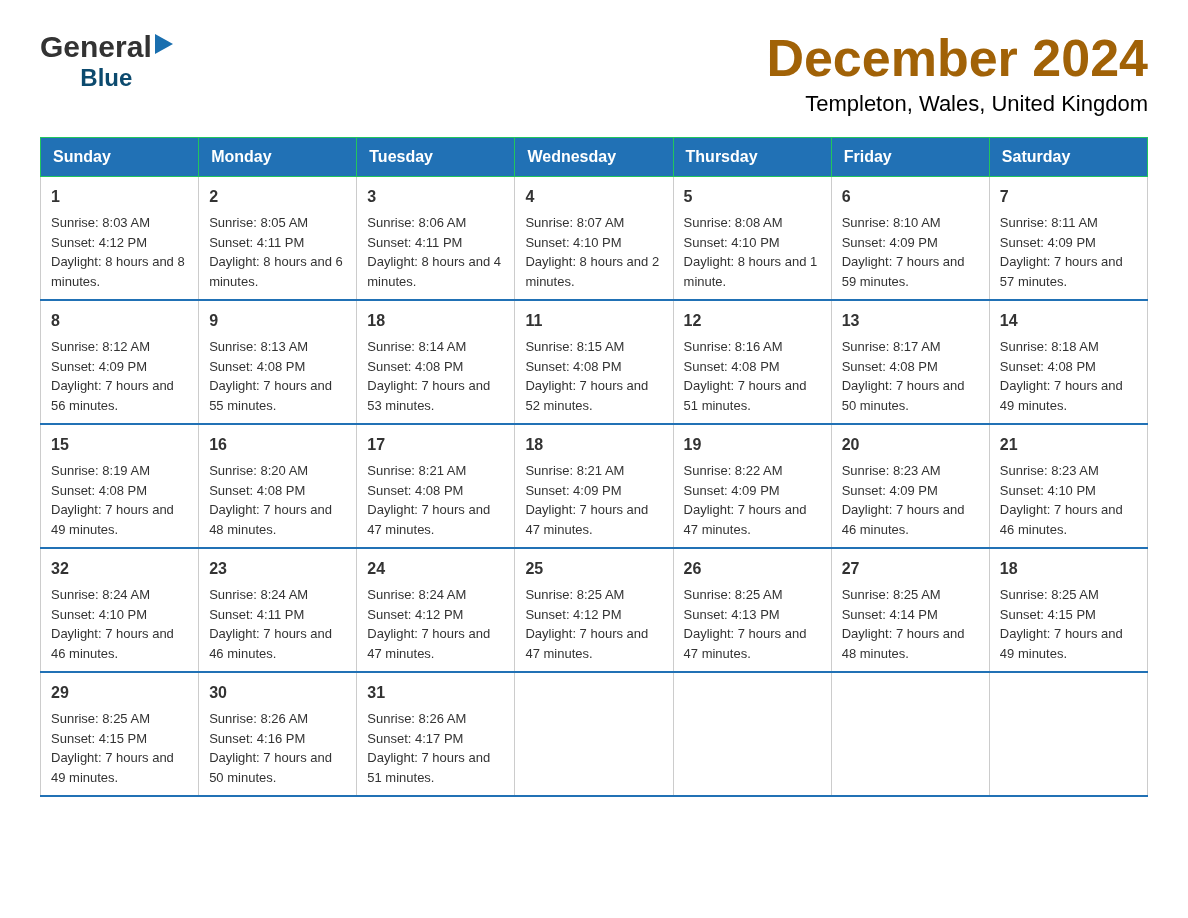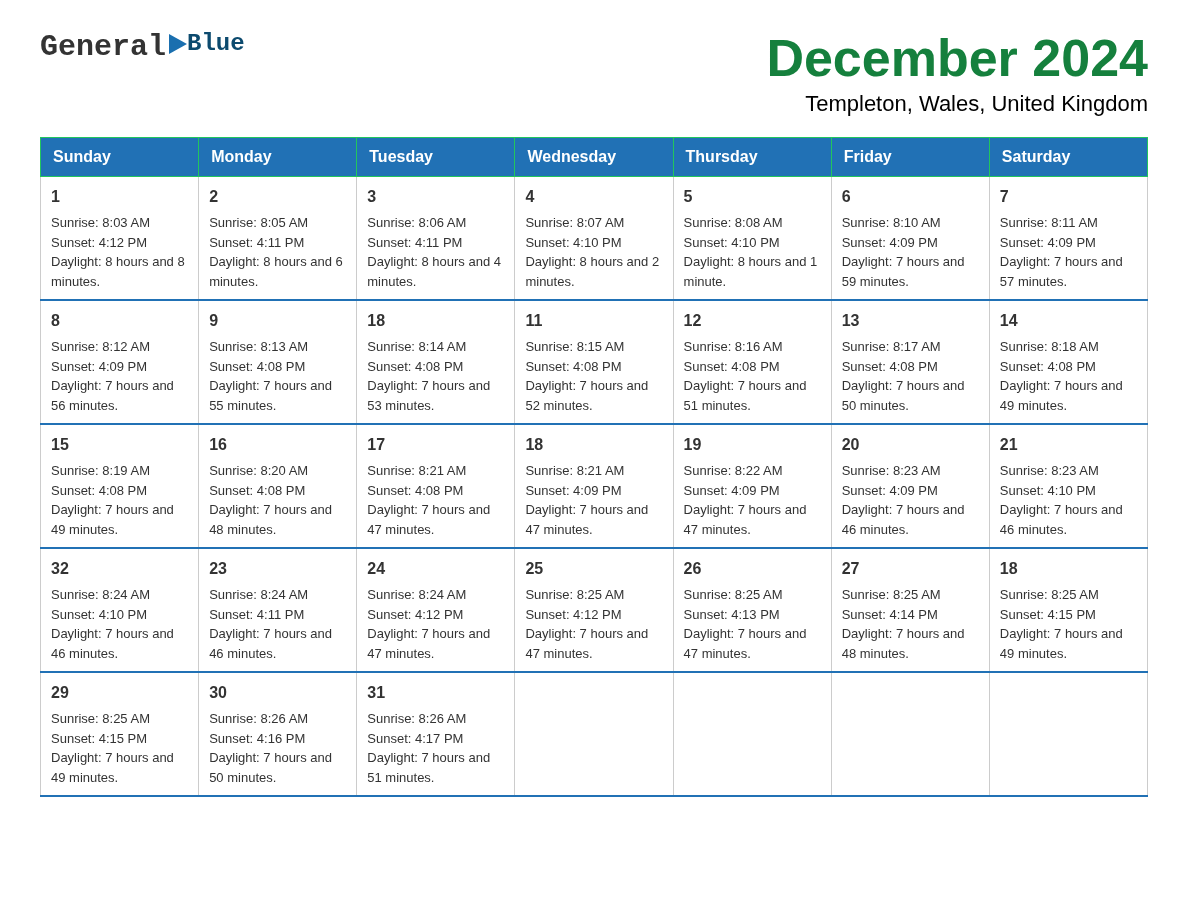--- a/index.html
+++ b/index.html
@@ -11,31 +11,30 @@
       min-height: 918px;
     }
     .header {
       display: flex;
       justify-content: space-between;
       align-items: flex-start;
       margin-bottom: 20px;
     }
     .logo {
       display: flex;
-      flex-direction: row;
-      align-items: flex-start;
-      font-family: Liberation Mono, monospace;
+      flex-direction: column;
+      align-items: center;
     }
     .title-block {
       text-align: right;
     }
     .month-title {
       font-size: 52px;
       font-weight: bold;
-      color: #15803d;
+      color: #a16207;
       line-height: 1.1;
     }
     .location {
       font-size: 22px;
       color: #000000;
       margin-top: 4px;
     }
     table {
       width: 100%;
       border-collapse: collapse;

